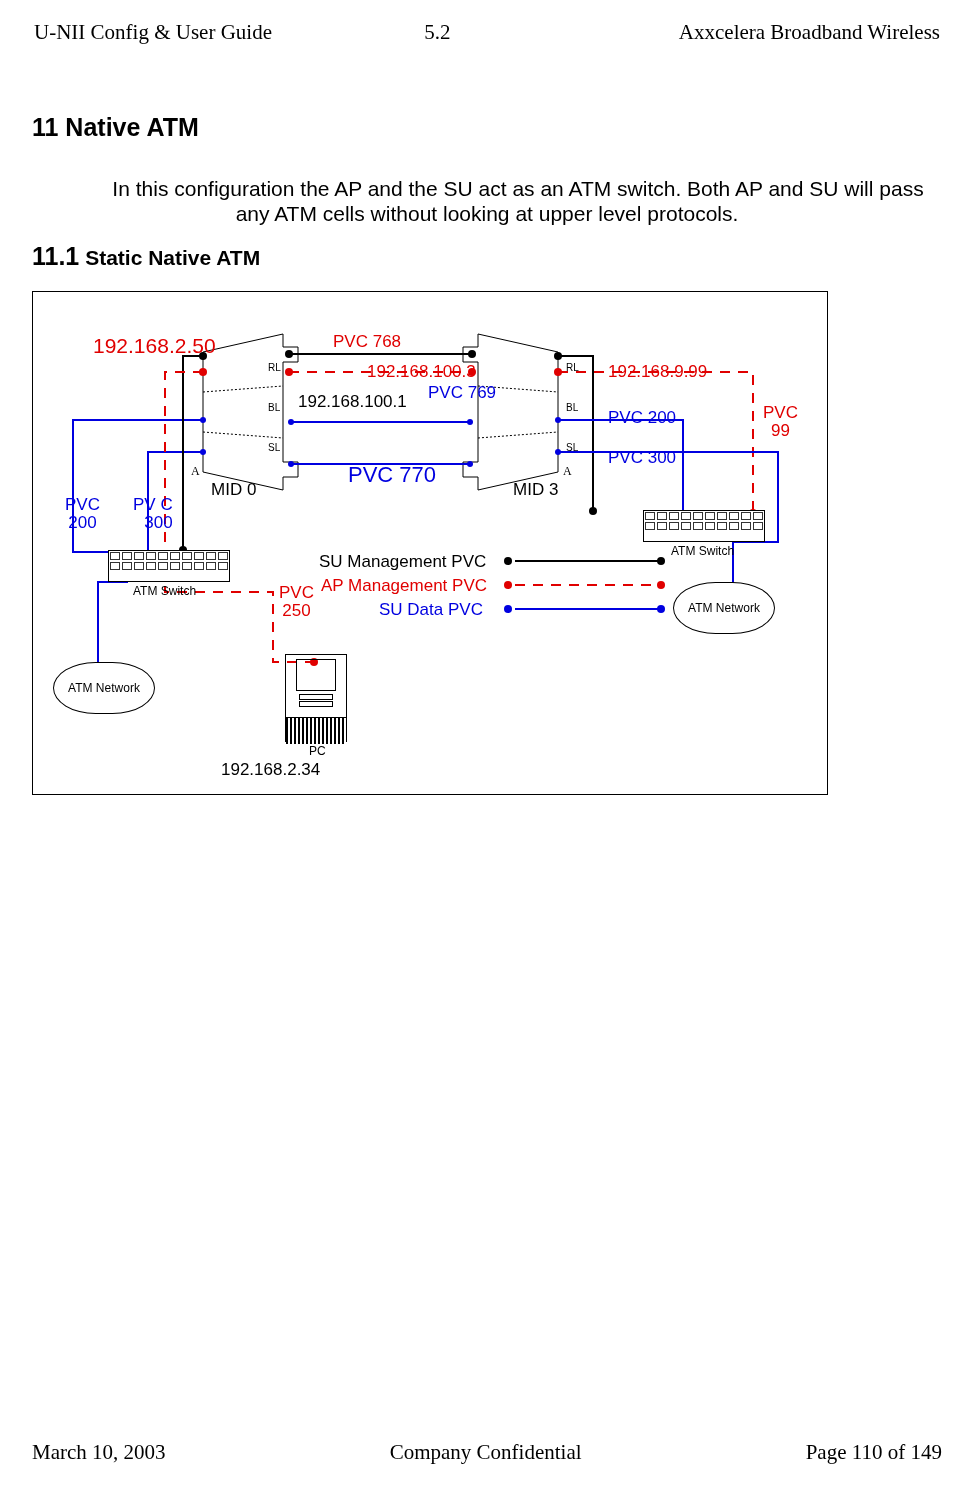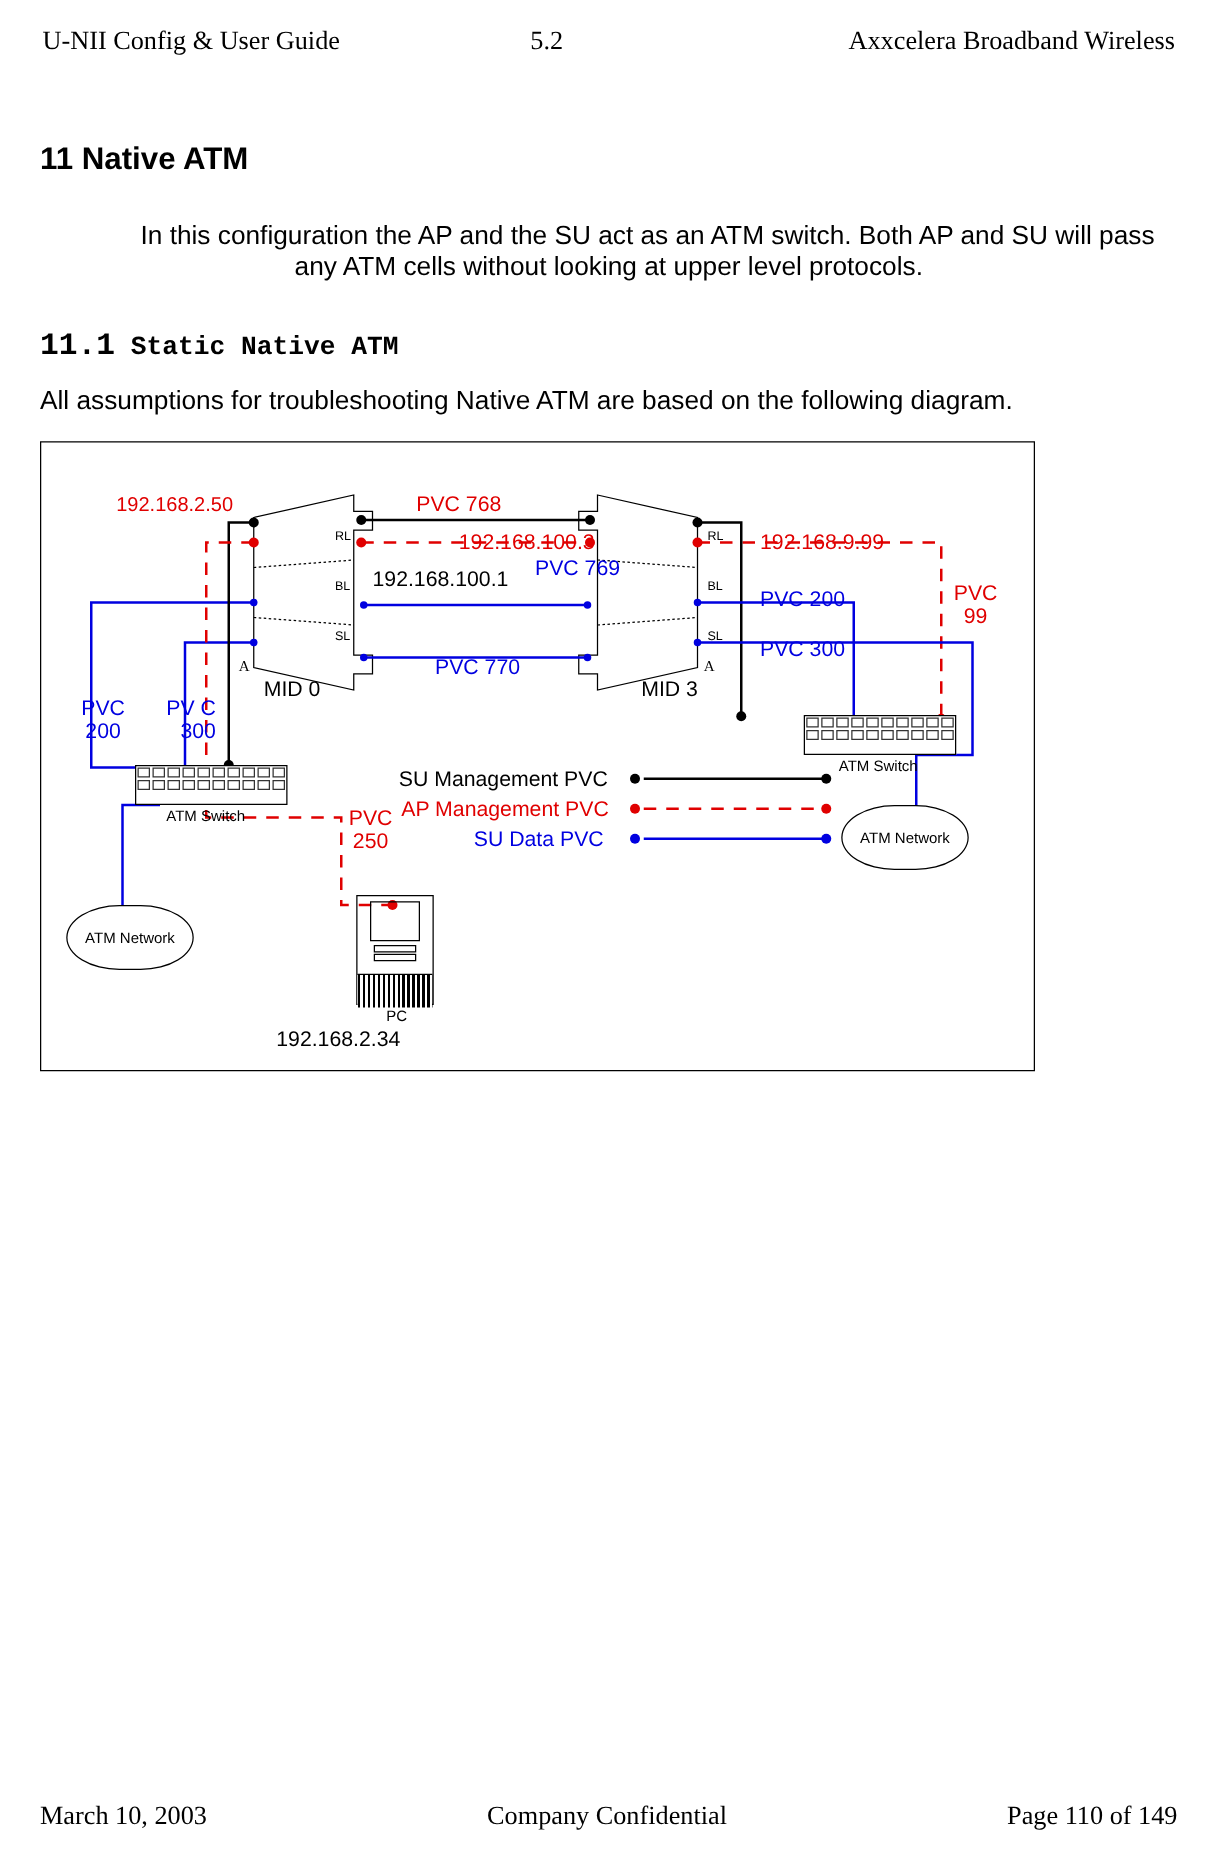--- a/index.html
+++ b/index.html
@@ -2,21 +2,21 @@
 <html><head>
 <meta charset="utf-8">
 <style>
   html,body{margin:0;padding:0;background:#fff;color:#000;font-family:"Times New Roman",Times,serif;}
   .page{width:974px;height:1493px;position:relative;box-sizing:border-box;padding:20px 32px 28px 32px;}
   .hdr{display:flex;justify-content:space-between;font-size:21px;padding:0 2px 2px 2px;}
   .hdr span:nth-child(2){position:relative;left:-38px;}
   .h11{font-family:Arial,Helvetica,sans-serif;font-size:25px;font-weight:bold;margin-top:66px;}
   .p1{font-family:Arial,Helvetica,sans-serif;font-size:21px;margin-top:34px;line-height:1.2;text-align:center;}
   .p1 .indent{display:inline-block;width:62px;}
-  .h111{font-family:Liberation Mono, monospace;font-size:21px;font-weight:bold;margin-top:36px;}
+  .h111{font-family:Liberation Sans, sans-serif;font-size:21px;font-weight:bold;margin-top:16px;}
   .h111 .num{font-size:25px;}
   .p2{font-family:Arial,Helvetica,sans-serif;font-size:21px;margin-top:18px;}
   .diagram{margin-top:20px;border:1px solid #000;width:794px;height:502px;position:relative;font-family:Arial,Helvetica,sans-serif;}
   .ftr{position:absolute;left:32px;right:32px;bottom:28px;display:flex;justify-content:space-between;font-size:21px;}
   
   .abs{position:absolute;white-space:nowrap;}
   .red{color:#e00000;}
   .blue{color:#0000e0;}
   .blk{color:#000;}
   .atm{position:absolute;width:120px;height:30px;border:1px solid #000;background:#fff;}
@@ -46,21 +46,20 @@
 
   <div class="p1">
     <span class="indent"></span><span>In this configuration the AP and the SU act as an ATM switch. Both AP and SU will pass any ATM cells without looking at upper level protocols.</span>
   </div>
 
   <div class="h111">
     <span class="num">11.1</span>
     <span>Static Native ATM</span>
   </div>
 
-  <div class="p2">All assumptions for troubleshooting Native ATM are based on the following diagram.</div>
 
   <div class="diagram">
     <svg width="794" height="502" style="position:absolute;left:0;top:0;">
 
       <path d="M170 60 L250 42 L250 55 L265 55 L265 70 L250 70 L250 170 L265 170 L265 185 L250 185 L250 198 L170 180 Z" fill="#fff" stroke="#000"></path>
       <line x1="170" y1="100" x2="250" y2="94" stroke="#000" stroke-dasharray="2,2"></line>
       <line x1="170" y1="140" x2="250" y2="146" stroke="#000" stroke-dasharray="2,2"></line>
 
       <path d="M445 42 L525 60 L525 180 L445 198 L445 185 L430 185 L430 170 L445 170 L445 70 L430 70 L430 55 L445 55 Z" fill="#fff" stroke="#000"></path>
       <line x1="445" y1="94" x2="525" y2="100" stroke="#000" stroke-dasharray="2,2"></line>
@@ -128,26 +127,26 @@
     <div class="abs tiny" style="left:202px;top:70px;">RL</div>
     <div class="abs tiny" style="left:202px;top:110px;">BL</div>
     <div class="abs tiny" style="left:202px;top:150px;">SL</div>
     <div class="abs Albl" style="left:158px;top:172px;">A</div>
 
     <div class="abs tiny" style="left:500px;top:70px;">RL</div>
     <div class="abs tiny" style="left:500px;top:110px;">BL</div>
     <div class="abs tiny" style="left:500px;top:150px;">SL</div>
     <div class="abs Albl" style="left:530px;top:172px;">A</div>
 
-    <div class="abs red" style="left:60px;top:42px;font-size:16px;">192.168.2.50</div>
+    <div class="abs red" style="left:60px;top:42px;font-size:21px;">192.168.2.50</div>
     <div class="abs red" style="left:300px;top:40px;font-size:17px;">PVC 768</div>
     <div class="abs red" style="left:334px;top:70px;font-size:17px;">192.168.100.3</div>
     <div class="abs blk" style="left:265px;top:100px;font-size:17px;">192.168.100.1</div>
     <div class="abs blue" style="left:395px;top:92px;font-size:17px;line-height:1.05;">PVC 769</div>
-    <div class="abs blue" style="left:315px;top:170px;font-size:17px;">PVC 770</div>
+    <div class="abs blue" style="left:315px;top:170px;font-size:22px;">PVC 770</div>
     <div class="abs red" style="left:575px;top:70px;font-size:17px;">192.168.9.99</div>
     <div class="abs blue" style="left:575px;top:116px;font-size:17px;">PVC 200</div>
     <div class="abs blue" style="left:575px;top:156px;font-size:17px;">PVC 300</div>
     <div class="abs red" style="left:730px;top:112px;font-size:17px;text-align:center;line-height:1.05;">PVC<br>99</div>
 
     <div class="abs blk" style="left:178px;top:188px;font-size:17px;">MID 0</div>
     <div class="abs blk" style="left:480px;top:188px;font-size:17px;">MID 3</div>
 
     <div class="abs blue" style="left:32px;top:204px;font-size:17px;text-align:center;line-height:1.05;">PVC<br>200</div>
     <div class="abs blue" style="left:100px;top:204px;font-size:17px;text-align:right;line-height:1.05;">PV C<br>300</div>

